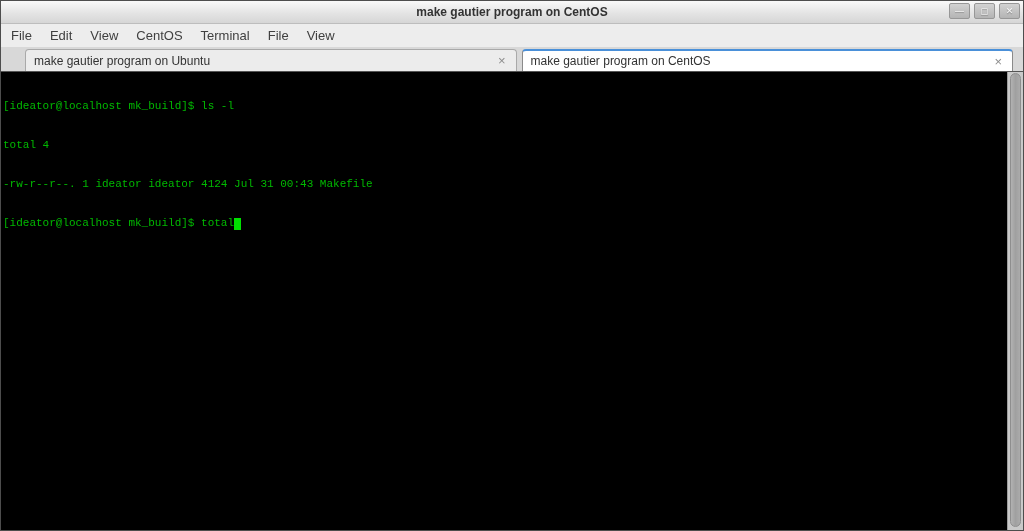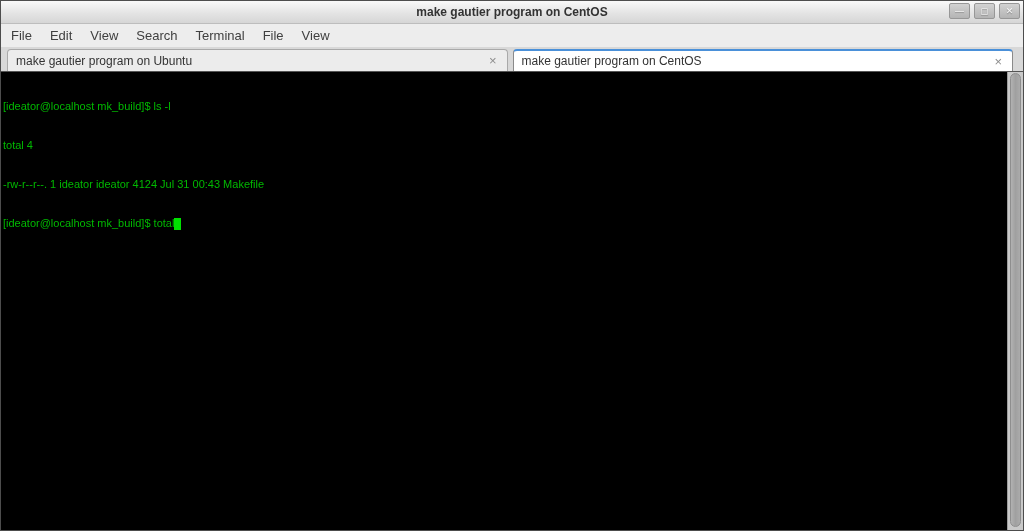--- a/index.html
+++ b/index.html
@@ -51,21 +51,21 @@
     font-size: 13px; color: #404040;
     padding: 3px 9px;
     cursor: default;
   }
 
   
   .tabbar {
     height: 24px; flex: 0 0 24px;
     background: #d8d8d8;
     display: flex; align-items: flex-end;
-    padding: 2px 10px 0 6px;
+    padding: 2px 10px 0 24px;
     gap: 5px;
   }
   .tab {
     flex: 1 1 0;
     height: 22px;
     display: flex; align-items: center;
     border-radius: 4px 4px 0 0;
     padding: 0 8px;
     font-size: 12px; color: #333;
     position: relative;
@@ -96,21 +96,21 @@
   
   .terminal {
     flex: 1 1 auto;
     background: #000000;
     position: relative;
     overflow: hidden;
     border-top: 1px solid #555;
   }
   .term-text {
     position: absolute; left: 2px; top: 2px; right: 18px;
-    font-family: Liberation Sans, sans-serif;
+    font-family: Liberation Mono, monospace;
     font-size: 11px; line-height: 13px;
     color: #00b800;
     white-space: pre;
   }
   .term-line { height: 13px; }
   .cursor {
     display: inline-block;
     width: 7px; height: 12px;
     background: #00e000;
     vertical-align: text-bottom;
@@ -148,21 +148,21 @@
       <div class="win-btn">
         <span>✕</span>
       </div>
     </div>
   </div>
 
   <div class="menubar">
     <div class="menu-item">File</div>
     <div class="menu-item">Edit</div>
     <div class="menu-item">View</div>
-    <div class="menu-item">Search</div>
+    <div class="menu-item">CentOS</div>
     <div class="menu-item">Terminal</div>
     <div class="menu-item">File</div>
     <div class="menu-item">View</div>
   </div>
 
   <div class="tabbar">
     <div class="tab inactive">
       <span class="tab-label">make gautier program on Ubuntu</span>
       <span class="tab-close">×</span>
     </div>

